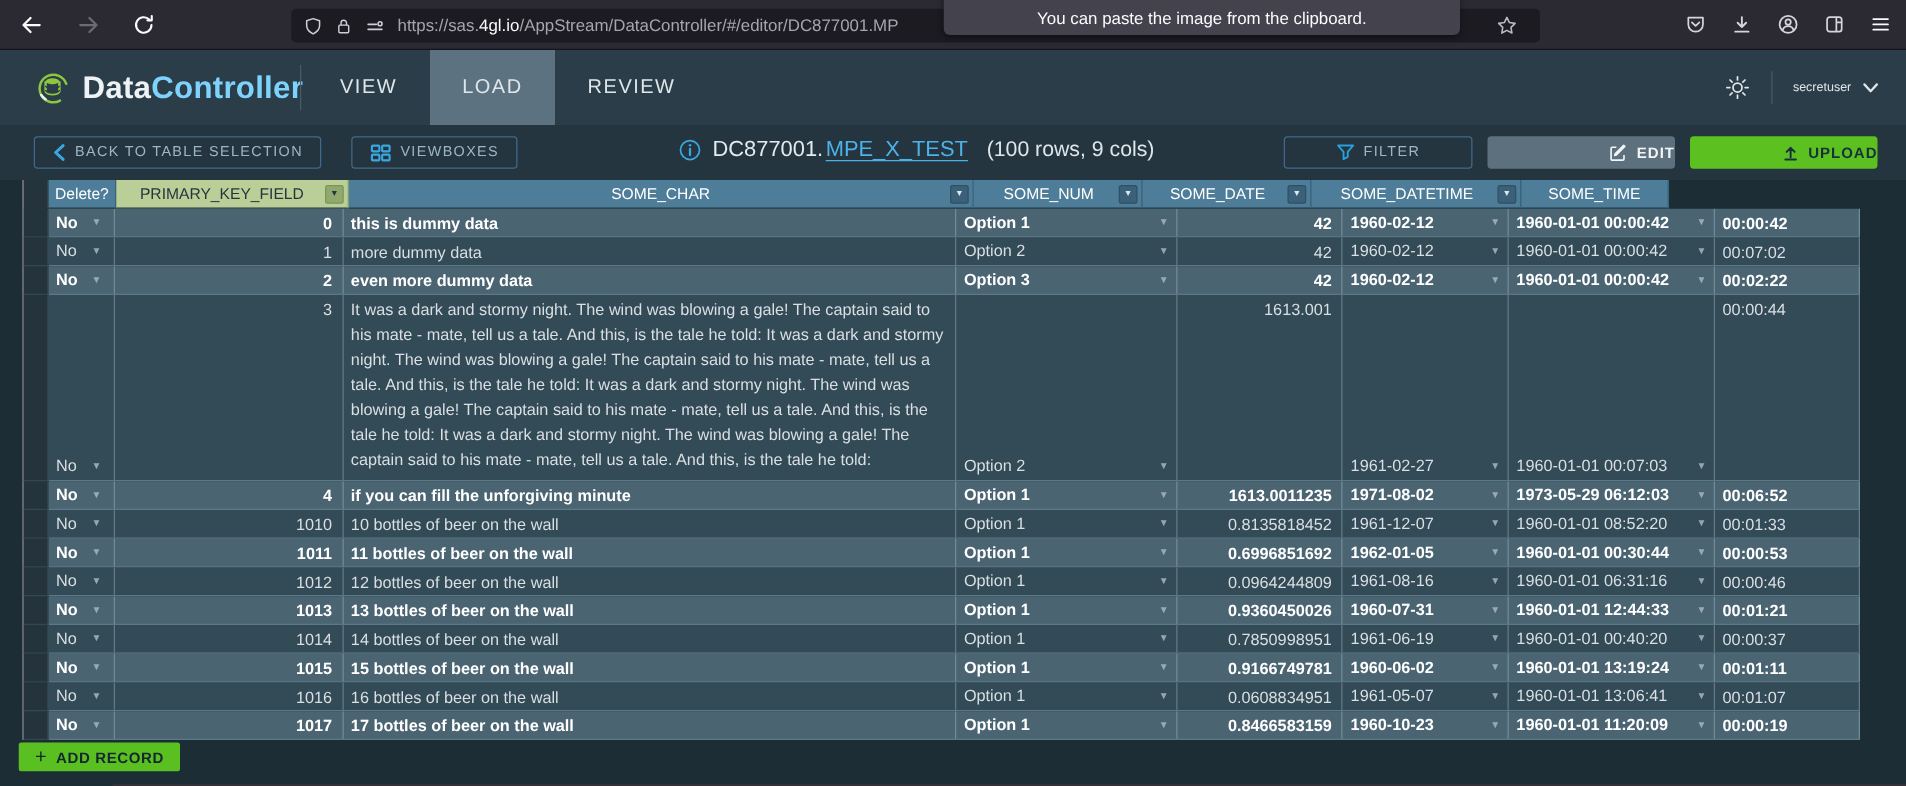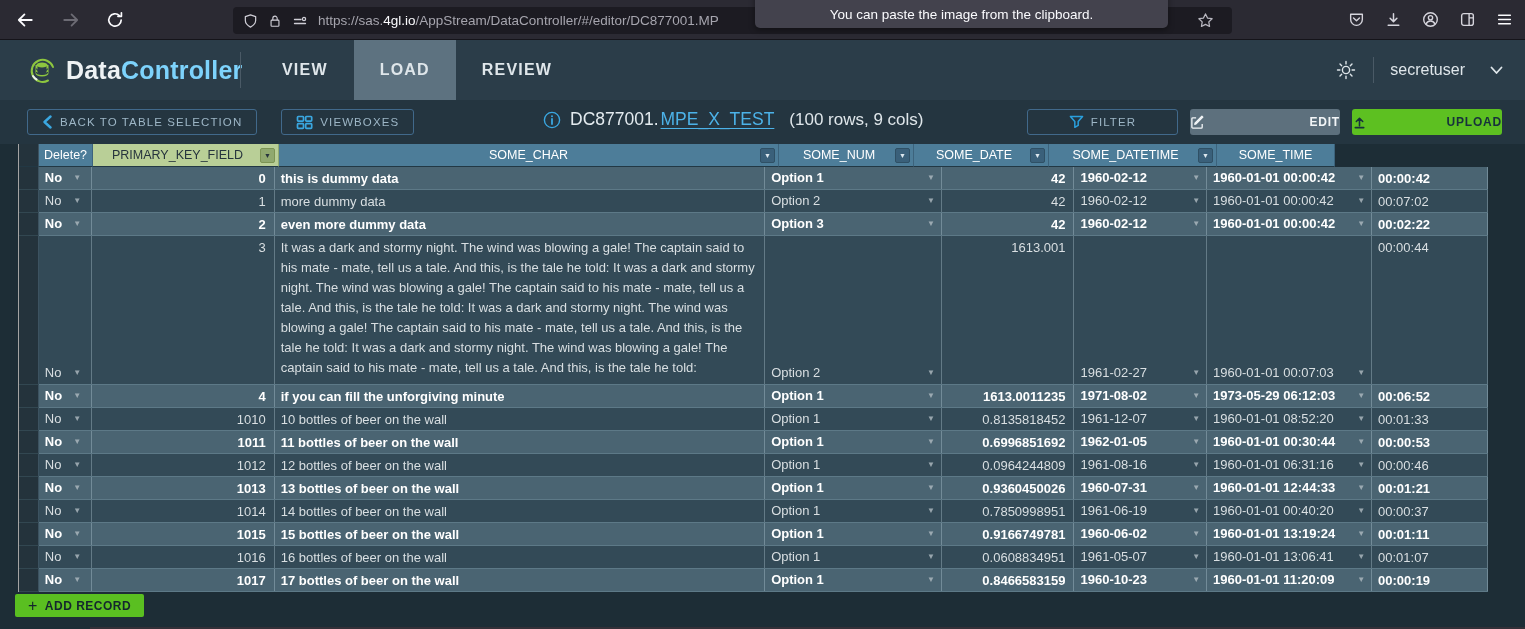--- a/index.html
+++ b/index.html
@@ -23,41 +23,41 @@
     display:flex; align-items:flex-end; justify-content:center; z-index:5; }
   .tooltip span { font-size:13.5px; color:#fbfbfe; padding-bottom:6px; }
   .chrome-right { position:absolute; right:12px; top:11px; display:flex; gap:20px; align-items:center; }
 
   
   .app-header { position:absolute; left:0; top:40px; width:1525px; height:60px; background:#2b3d49; }
   .logo { position:absolute; left:26px; top:14px; display:flex; align-items:center; gap:8px; }
   .logo-text { font-size:25px; font-weight:700; letter-spacing:.2px; color:#eef2f4; }
   .logo-text .green { color:#7dd3fc; }
   .logo-divider { position:absolute; left:240px; top:12px; width:1px; height:36px; background:#4a5a66; }
-  .main-nav { position:absolute; left:256px; top:0; height:60px; display:flex;font-weight:bold; }
+  .main-nav { position:absolute; left:246px; top:0; height:60px; display:flex; }
   .nav-item { height:60px; display:flex; align-items:center; padding:0 26px;
     color:#dfe6ea; font-size:16px; letter-spacing:1.2px; cursor:pointer; }
   .nav-item.active { background:#5d7280; }
   .hdr-right { position:absolute; right:22px; top:0; height:60px; display:flex; align-items:center; gap:16px; }
   .hdr-divider { width:1px; height:26px; background:#4a5a66; }
-  .username { color:#dfe6ea; font-size:16px; display:flex; align-items:center; gap:25px; }
+  .username { color:#dfe6ea; font-size:10px; display:flex; align-items:center; gap:9px; }
 
   
   .toolbar { position:absolute; left:0; top:100px; width:1525px; height:44px; background:#243540; }
   .tb-left { position:absolute; left:27px; top:9px; display:flex; gap:24px; }
   .btn-outline { display:flex; align-items:center; gap:7px; height:26px; padding:0 14px;
     border:1px solid #41698b; border-radius:3px; background:transparent;
     color:#9db6c6; font-size:11.5px; letter-spacing:1.1px; cursor:pointer; }
   .tb-title { position:absolute; left:543px; top:9px; display:flex; align-items:center; gap:9px; }
   .tb-title .lib { color:#e4ebef; font-size:17.5px; }
   .tb-title .tbl-link { color:#4cb2e8; font-size:17.5px; text-decoration:underline; text-underline-offset:3px; cursor:pointer; }
   .tb-title .meta { color:#dfe6ea; font-size:17px; margin-left:6px; }
   .tb-right { position:absolute; right:23px; top:9px; display:flex; gap:12px; }
   .btn-filter { width:151px; justify-content:center; }
-  .btn-solid { display:flex; align-items:center; justify-content:space-between; gap:7px; width:150px; height:26px;
+  .btn-solid { display:flex; align-items:center; justify-content:flex-end; gap:7px; width:150px; height:26px;
     border:none; border-radius:3px; background:#5d707d; color:#f2f5f7;
     font-size:12px; font-weight:700; letter-spacing:.8px; cursor:pointer; }
   .btn-upload { background:#5dc021; color:#17313c; }
 
   
   .grid { position:absolute; left:18px; top:144px; width:1470px; border-left:1px solid #a3a3a3; }
   .t-head { display:flex; height:23px; }
   .h-cell { position:relative; background:#4d7d99; color:#fff; font-size:12.5px;
     display:flex; align-items:center; justify-content:center;
     border-right:1px solid #3c637c; border-bottom:1px solid #223844; cursor:pointer; }

